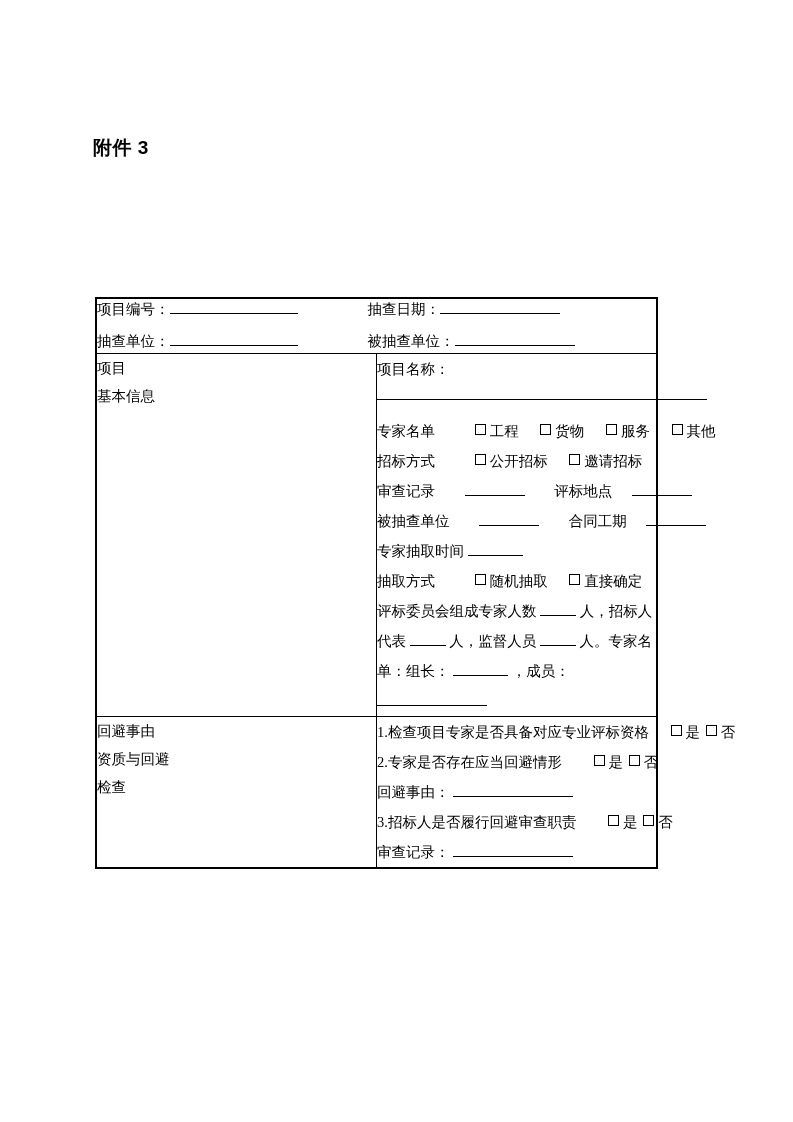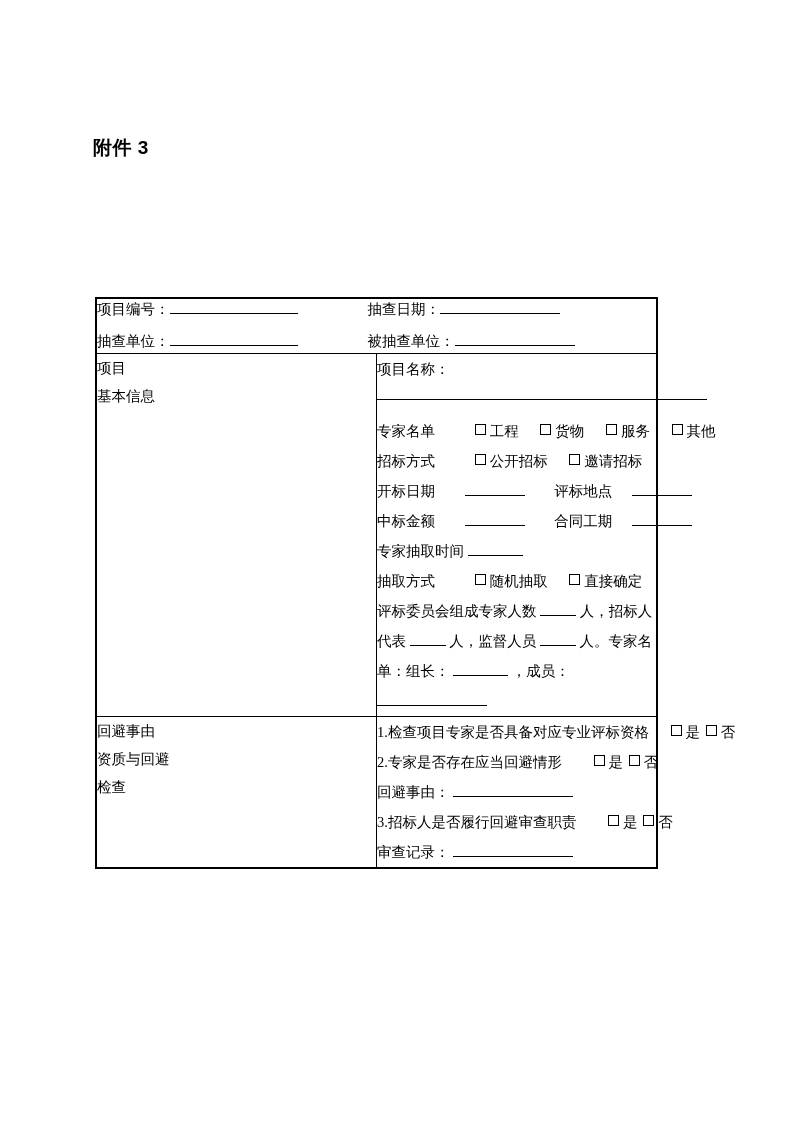--- a/index.html
+++ b/index.html
@@ -195,31 +195,31 @@
 
           <span class="c-line">
             <span>招标方式</span>
             <span class="sp-l-lg"></span>
             <span class="chk"></span><span>公开招标</span>
             <span class="sp-l"></span>
             <span class="chk"></span><span>邀请招标</span>
           </span>
 
           <span class="c-line">
-            <span>开标日期</span>
+            <span>审查记录</span>
             <span class="sp-l-md"></span>
             <span class="blank-line bl-60"></span>
             <span class="sp-l-md"></span>
             <span>评标地点</span>
             <span class="sp-l"></span>
             <span class="blank-line bl-60"></span>
           </span>
 
           <span class="c-line">
-            <span>中标金额</span>
+            <span>被抽查单位</span>
             <span class="sp-l-md"></span>
             <span class="blank-line bl-60"></span>
             <span class="sp-l-md"></span>
             <span>合同工期</span>
             <span class="sp-l"></span>
             <span class="blank-line bl-60"></span>
           </span>
 
           <span class="c-line">
             <span>专家抽取时间</span>

